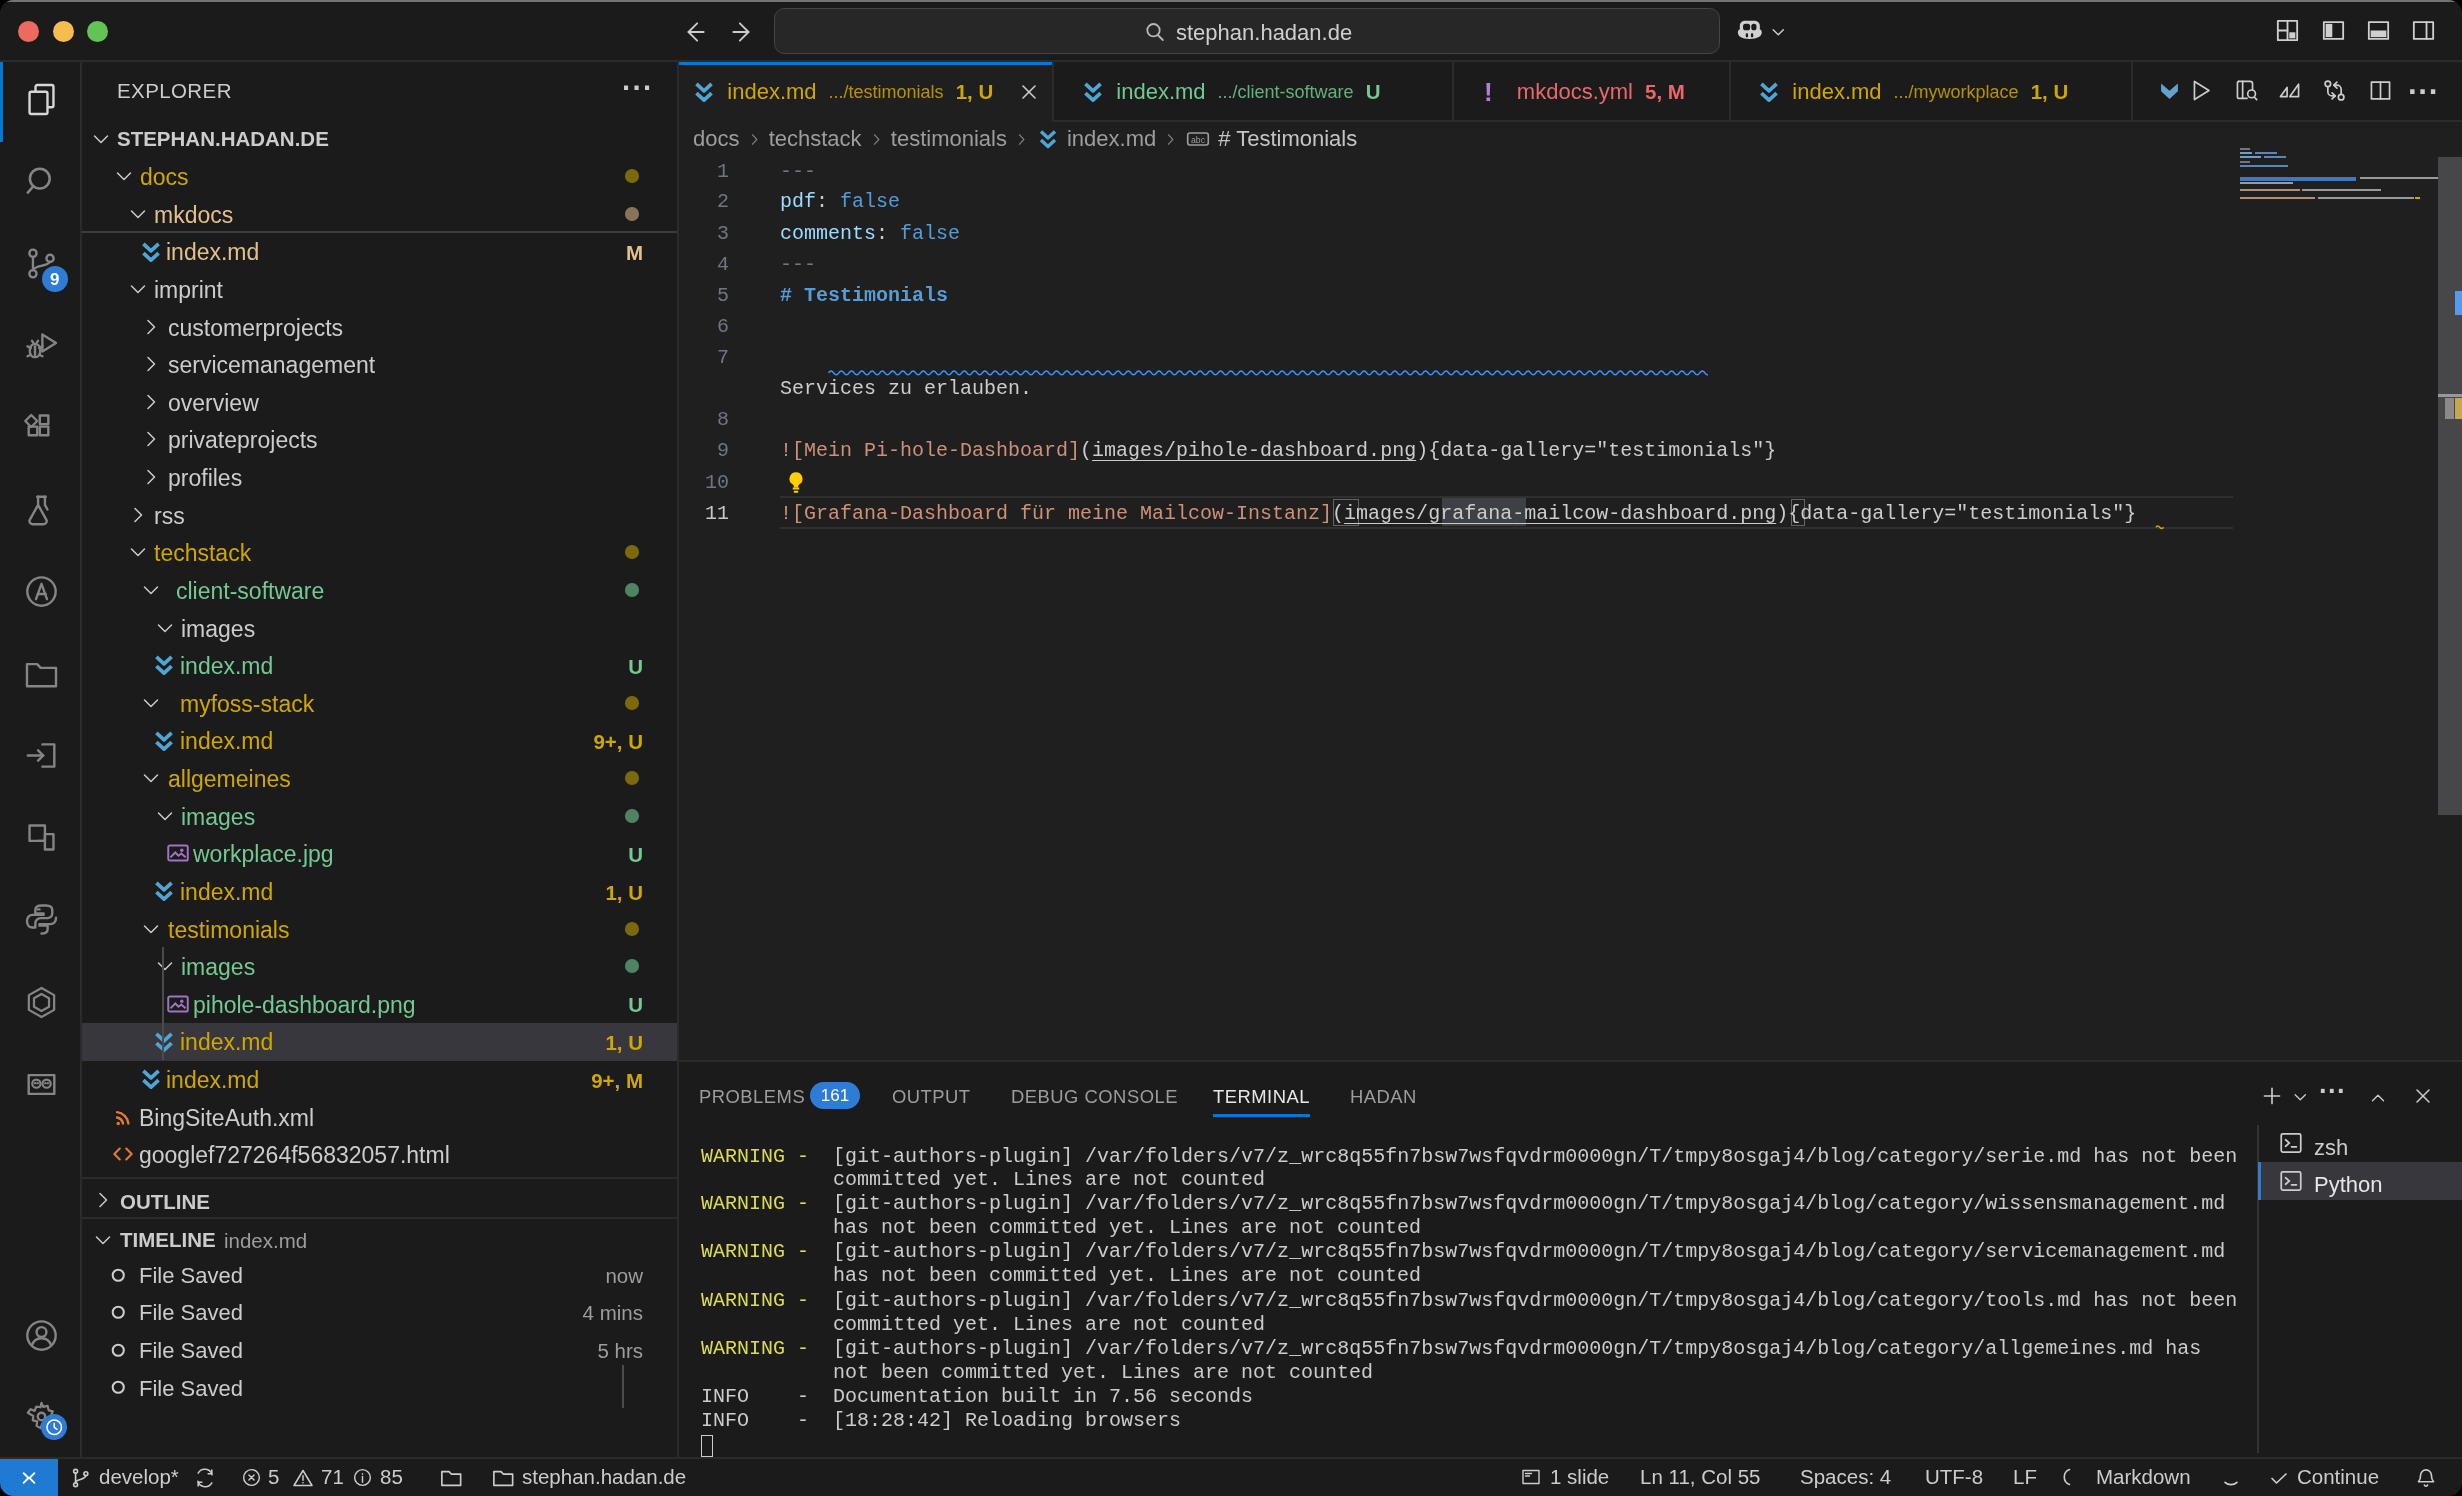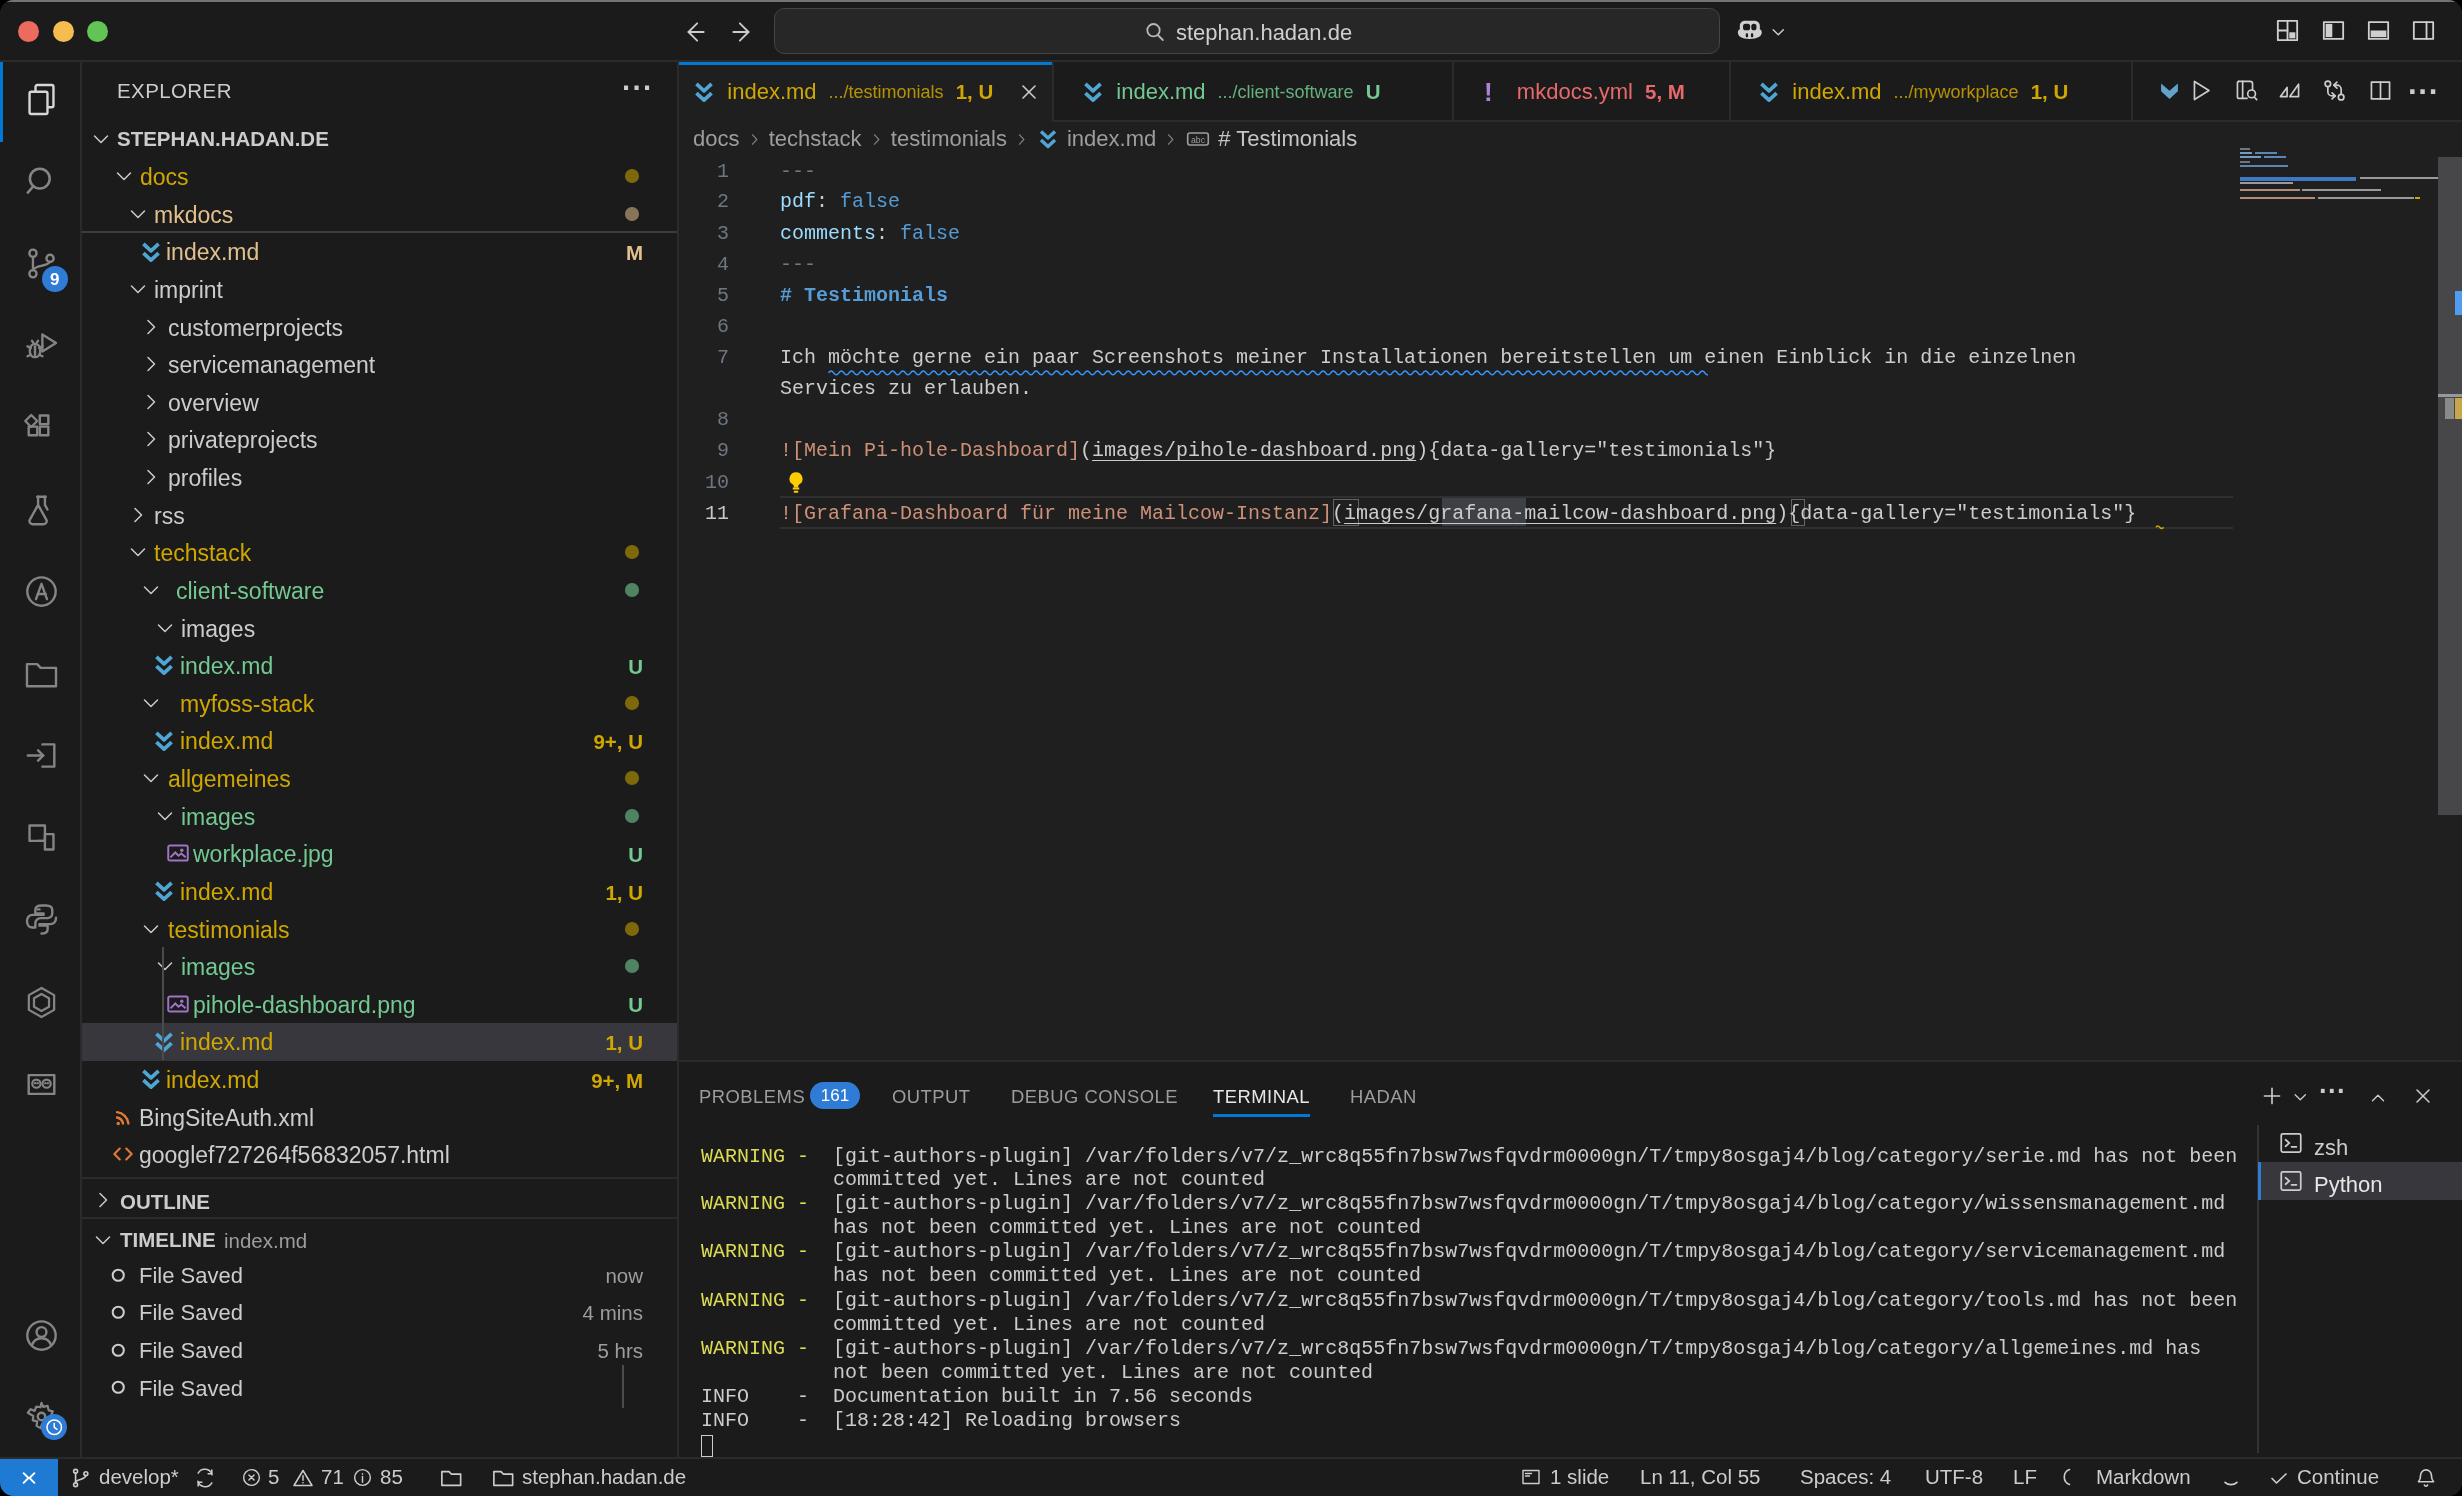--- a/index.html
+++ b/index.html
@@ -437,21 +437,20 @@
 <div class="m" style="right:1733px;top:348px;color:#6e7681;font-size:20px;font-weight:400;">7</div>
 <div class="m" style="right:1733px;top:410px;color:#6e7681;font-size:20px;font-weight:400;">8</div>
 <div class="m" style="right:1733px;top:441px;color:#6e7681;font-size:20px;font-weight:400;">9</div>
 <div class="m" style="right:1733px;top:473px;color:#6e7681;font-size:20px;font-weight:400;">10</div>
 <div class="m" style="right:1733px;top:504px;color:#c6c6c6;font-size:20px;font-weight:400;">11</div>
 <div class="m" style="left:780px;top:162px;font-size:20px;"><span style="color:#6e7681">---</span></div>
 <div class="m" style="left:780px;top:192px;font-size:20px;"><span style="color:#9cdcfe">pdf</span><span style="color:#cccccc">:</span><span style="color:#569cd6"> false</span></div>
 <div class="m" style="left:780px;top:224px;font-size:20px;"><span style="color:#9cdcfe">comments</span><span style="color:#cccccc">:</span><span style="color:#569cd6"> false</span></div>
 <div class="m" style="left:780px;top:255px;font-size:20px;"><span style="color:#6e7681">---</span></div>
 <div class="m" style="left:780px;top:286px;font-size:20px;"><span class="b" style="color:#569cd6"># Testimonials</span></div>
-<div class="m" style="left:780px;top:348px;font-size:20px;"><span style="color:#cccccc">Ich </span><span style="color:#cccccc">möchte gerne ein paar Screenshots meiner Installationen bereitstellen um</span><span style="color:#cccccc"> einen Einblick in die einzelnen</span></div>
 <svg style="position:absolute;left:828px;top:369px" width="880" height="7.7" viewBox="0 0 1029 9" fill="none">
       <path d="M0 4.5 q3 -4.5 6 0 t6 0 q3 -4.5 6 0 t6 0 q3 -4.5 6 0 t6 0 q3 -4.5 6 0 t6 0 q3 -4.5 6 0 t6 0 q3 -4.5 6 0 t6 0 q3 -4.5 6 0 t6 0 q3 -4.5 6 0 t6 0 q3 -4.5 6 0 t6 0 q3 -4.5 6 0 t6 0 q3 -4.5 6 0 t6 0 q3 -4.5 6 0 t6 0 q3 -4.5 6 0 t6 0 q3 -4.5 6 0 t6 0 q3 -4.5 6 0 t6 0 q3 -4.5 6 0 t6 0 q3 -4.5 6 0 t6 0 q3 -4.5 6 0 t6 0 q3 -4.5 6 0 t6 0 q3 -4.5 6 0 t6 0 q3 -4.5 6 0 t6 0 q3 -4.5 6 0 t6 0 q3 -4.5 6 0 t6 0 q3 -4.5 6 0 t6 0 q3 -4.5 6 0 t6 0 q3 -4.5 6 0 t6 0 q3 -4.5 6 0 t6 0 q3 -4.5 6 0 t6 0 q3 -4.5 6 0 t6 0 q3 -4.5 6 0 t6 0 q3 -4.5 6 0 t6 0 q3 -4.5 6 0 t6 0 q3 -4.5 6 0 t6 0 q3 -4.5 6 0 t6 0 q3 -4.5 6 0 t6 0 q3 -4.5 6 0 t6 0 q3 -4.5 6 0 t6 0 q3 -4.5 6 0 t6 0 q3 -4.5 6 0 t6 0 q3 -4.5 6 0 t6 0 q3 -4.5 6 0 t6 0 q3 -4.5 6 0 t6 0 q3 -4.5 6 0 t6 0 q3 -4.5 6 0 t6 0 q3 -4.5 6 0 t6 0 q3 -4.5 6 0 t6 0 q3 -4.5 6 0 t6 0 q3 -4.5 6 0 t6 0 q3 -4.5 6 0 t6 0 q3 -4.5 6 0 t6 0 q3 -4.5 6 0 t6 0 q3 -4.5 6 0 t6 0 q3 -4.5 6 0 t6 0 q3 -4.5 6 0 t6 0 q3 -4.5 6 0 t6 0 q3 -4.5 6 0 t6 0 q3 -4.5 6 0 t6 0 q3 -4.5 6 0 t6 0 q3 -4.5 6 0 t6 0 q3 -4.5 6 0 t6 0 q3 -4.5 6 0 t6 0 q3 -4.5 6 0 t6 0 q3 -4.5 6 0 t6 0 q3 -4.5 6 0 t6 0 q3 -4.5 6 0 t6 0 q3 -4.5 6 0 t6 0 q3 -4.5 6 0 t6 0 q3 -4.5 6 0 t6 0 q3 -4.5 6 0 t6 0 q3 -4.5 6 0 t6 0 q3 -4.5 6 0 t6 0 q3 -4.5 6 0 t6 0 q3 -4.5 6 0 t6 0 q3 -4.5 6 0 t6 0 q3 -4.5 6 0 t6 0 q3 -4.5 6 0 t6 0 q3 -4.5 6 0 t6 0 q3 -4.5 6 0 t6 0 q3 -4.5 6 0 t6 0 q3 -4.5 6 0 t6 0 q3 -4.5 6 0 t6 0 q3 -4.5 6 0 t6 0 q3 -4.5 6 0 t6 0 q3 -4.5 6 0 t6 0 q3 -4.5 6 0 t6 0 q3 -4.5 6 0 t6 0 q3 -4.5 6 0 t6 0 q3 -4.5 6 0 t6 0 q3 -4.5 6 0 t6 0 q3 -4.5 6 0 t6 0 " stroke="#3794ff" stroke-width="1.8" fill="none"></path>
     </svg>
 <div class="m" style="left:780px;top:379px;font-size:20px;"><span style="color:#cccccc">Services zu erlauben.</span></div>
 <div class="m" style="left:780px;top:441px;font-size:20px;"><span style="color:#ce9178">![Mein Pi-hole-Dashboard]</span><span style="color:#cccccc">(</span><span class="und" style="color:#cccccc">images/pihole-dashboard.png</span><span style="color:#cccccc">)</span><span style="color:#cccccc">{data-gallery="testimonials"}</span></div>
 <svg style="position:absolute;left:783px;top:469px" width="26" height="26" viewBox="0 0 24 24" fill="none">
       <path d="M9 18h6M10 21h4" stroke="#ffcc00" stroke-width="1.8"></path>
       <path d="M12 3a6 6 0 013.2 11.1c-.7.5-1.2 1.2-1.2 2V17h-4v-.9c0-.8-.5-1.5-1.2-2A6 6 0 0112 3z" fill="#ffcc00"></path>
     </svg>
 <div style="left:780px;top:496px;width:1453px;height:1.7px;background:#303031;"></div>

